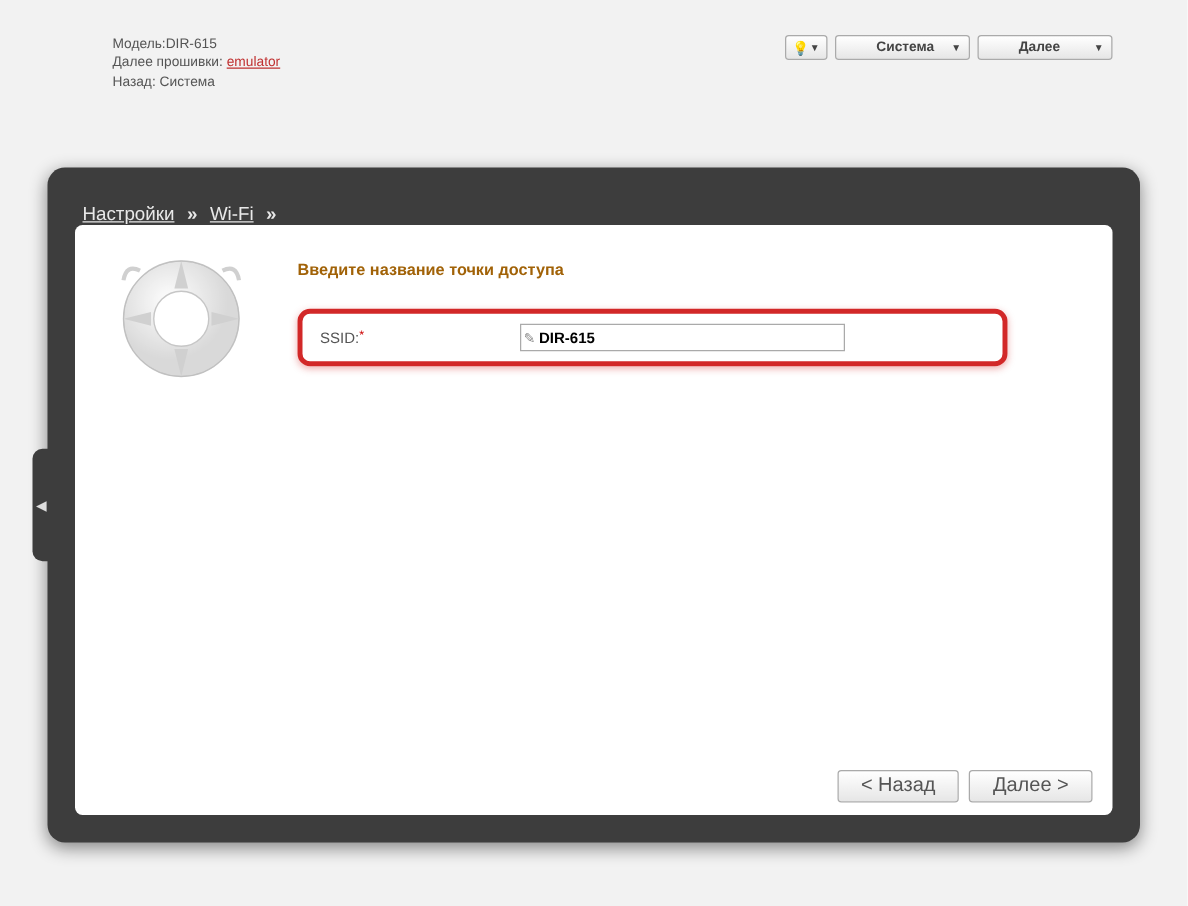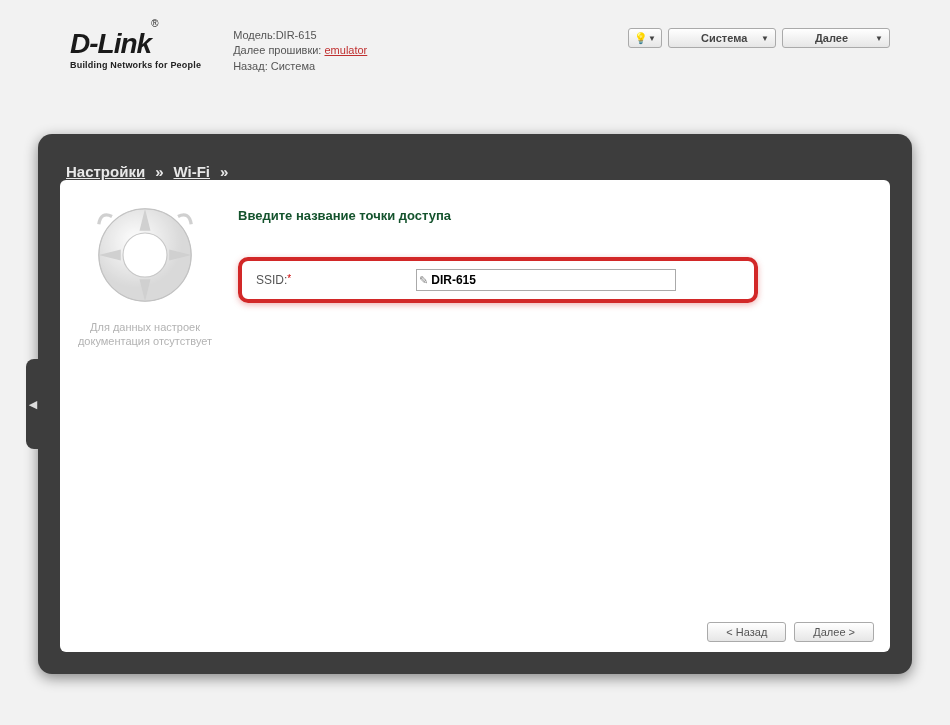--- a/index.html
+++ b/index.html
@@ -60,21 +60,21 @@
 }
 .tabs {
   display: flex;
   align-items: flex-end;
   height: 46px;
   padding-top: 12px;
 }
 .crumb {
   color: #e8e8e8;
   font-size: 15px;
-  font-weight: bold;
+  font-weight: normal;
   text-decoration: underline;
   padding: 0 6px;
 }
 .crumb-sep { color: #e8e8e8; font-size: 15px; font-weight: bold; padding: 0 4px; }
 .active-tab {
   margin-left: 14px;
   background: #fff;
   border-top-left-radius: 8px;
   border-top-right-radius: 8px;
   padding: 8px 20px;
@@ -101,30 +101,30 @@
 .lifesaver svg { width: 100%; height: 100%; opacity: 0.55; }
 .side-text { font-size: 11px; color: #b3b3b3; line-height: 1.3; }
 .main {
   flex: 1;
   padding: 28px 24px 0 8px;
   position: relative;
 }
 .section-title {
   font-size: 13px;
   font-weight: bold;
-  color: #14532d;
-  margin-bottom: 34px;
+  color: #a16207;
+  margin-bottom: 24px;
 }
 .highlight {
   border: 4px solid #d22828;
   border-radius: 10px;
   padding: 8px 14px;
   display: flex;
   align-items: center;
-  width: 520px;
+  width: 568px;
   box-shadow: 0 2px 6px rgba(210,40,40,0.35);
 }
 .field-label { font-size: 12px; color: #555; width: 160px; }
 .req { color: #c00; font-size: 10px; vertical-align: top; }
 .field-input-wrap {
   display: flex; align-items: center;
   border: 1px solid #aaa;
   background: #fff;
   height: 22px;
   width: 260px;
@@ -136,39 +136,35 @@
   font-size: 12px; font-weight: bold;
   width: 100%;
   background: transparent;
 }
 .footer-bar {
   position: absolute;
   bottom: 10px; right: 16px;
   display: flex; gap: 8px;
 }
 .nav-btn {
-  font-size: 11px;
+  font-size: 16px;
   color: #555;
   border: 1px solid #aaa;
   border-radius: 3px;
   background: linear-gradient(#fff,#e6e6e6);
   padding: 3px 18px;
   cursor: pointer;
   text-align: right;
 }
 </style>
 </head>
 <body>
 
 <div class="top-bar">
   <div class="logo-block">
-    <div class="logo-text">
-      <div class="logo-main"><span>D-Link</span><span class="logo-reg">®</span></div>
-      <div class="logo-sub">Building Networks for People</div>
-    </div>
     <div class="info-block">
       <div><span>Модель:</span><span>DIR-615</span></div>
       <div><span>Далее прошивки:</span> <a href="#">emulator</a></div>
       <div><span>Назад:</span> <span>Система</span></div>
     </div>
   </div>
   <div class="top-buttons">
     <div class="top-btn small">
       <span>💡</span>
       <span class="arrow-down">▼</span>
@@ -206,21 +202,20 @@
                 </radialGradient>
             </defs>
             <circle cx="50" cy="50" r="42" fill="url(#g1)" stroke="#999" stroke-width="1"></circle>
             <circle cx="50" cy="50" r="20" fill="#fff" stroke="#999"></circle>
             <path d="M50 8 L55 28 L45 28 Z M50 92 L55 72 L45 72 Z M8 50 L28 45 L28 55 Z M92 50 L72 45 L72 55 Z" fill="#aaa"></path>
             <circle cx="50" cy="50" r="42" fill="none" stroke="#888" stroke-width="0.6"></circle>
             <path d="M20 15 Q10 10 8 22" stroke="#aaa" fill="none" stroke-width="3"></path>
             <path d="M80 15 Q90 10 92 22" stroke="#aaa" fill="none" stroke-width="3"></path>
           </svg>
         </div>
-        <div class="side-text">Для данных настроек документация отсутствует</div>
       </div>
       <div class="main">
         <div class="section-title">Введите название точки доступа</div>
         <div class="highlight">
           <div class="field-label"><span>SSID:</span><span class="req">*</span></div>
           <div class="field-input-wrap">
             <span class="pencil">✎</span>
             <input class="field-input" value="DIR-615" style="">
           </div>
         </div>

